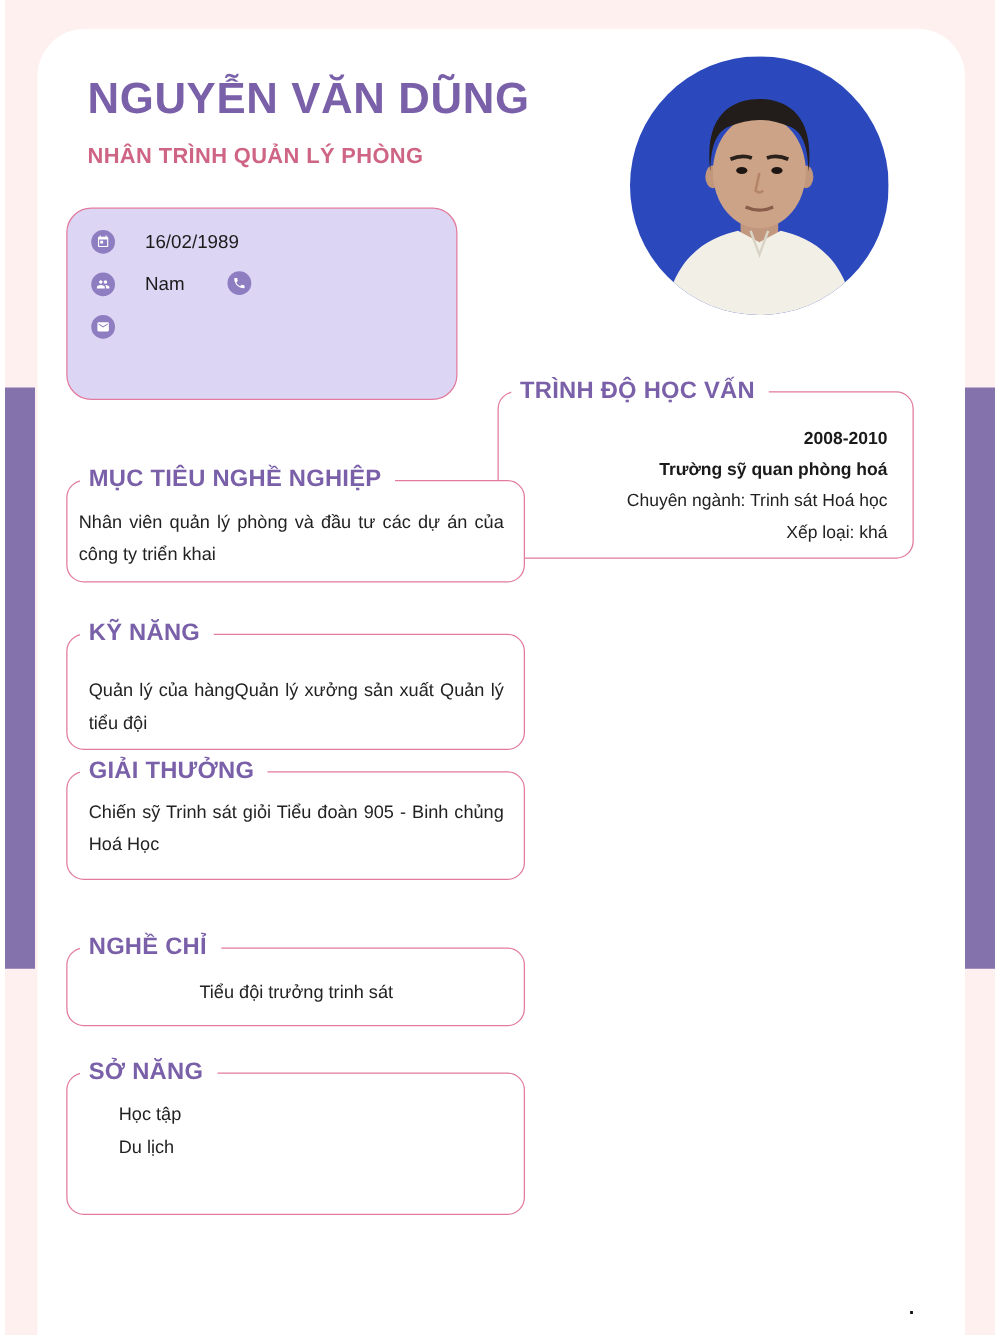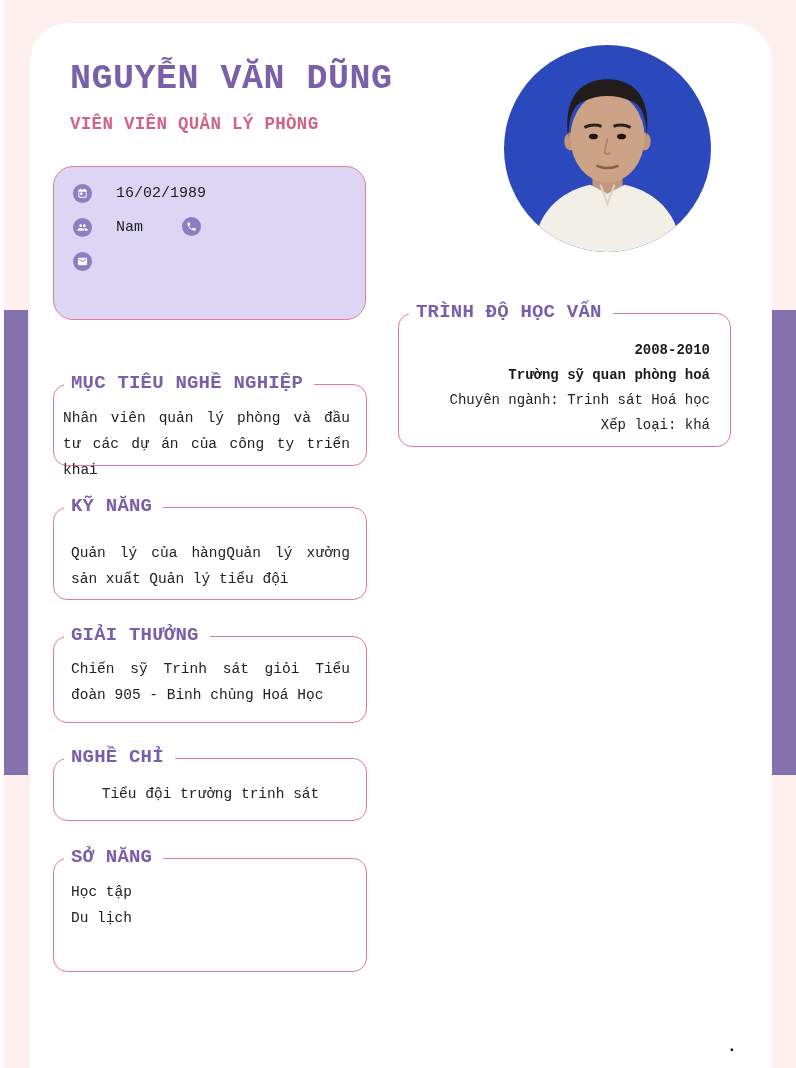--- a/index.html
+++ b/index.html
@@ -14,21 +14,20 @@
   .bg-pink { position: absolute; left: 4px; top: 0; width: 792px; height: 1068px; background: #fdf0ee; }
   .bar { position: absolute; background: #8472ad; }
   .bar-left  { left: 4px;  top: 310px; width: 24px; height: 465px; }
   .bar-right { left: 771px; top: 310px; width: 25px; height: 465px; }
 
   .card {
     position: absolute; left: 30px; top: 23px;
     width: 742px; height: 1045px;
     background: #ffffff;
     border-radius: 38px 38px 0 0;
-    font-family: Liberation Mono, monospace;
   }
 
   .name {
     position: absolute; left: 40px; top: 36px;
     font-size: 35px; font-weight: 700; color: #7a60a8;
     letter-spacing: 0.5px; white-space: nowrap;
   }
   .job-title {
     position: absolute; left: 40px; top: 91px;
     font-size: 17.5px; font-weight: 700; color: #cf6584;
@@ -57,21 +56,21 @@
     display: inline-flex; align-items: center; justify-content: center;
   }
   .cicon svg { width: 11px; height: 11px; fill: #ffffff; }
   .phone-pos { position: absolute; left: 109px; top: 7px; }
 
   
   .photo { position: absolute; left: 474px; top: 22px; width: 207px; height: 207px; }
   .photo svg { display: block; width: 207px; height: 207px; }
 
   
-  .sec { position: absolute; width: 314px; }
+  .sec { position: absolute; width: 367px; }
   .sec-box {
     border: 1.5px solid #e27b9e;
     border-radius: 14px;
     box-sizing: border-box;
     background: #ffffff;
   }
   .sec-title {
     position: absolute; top: -14px; left: 11px;
     background: #ffffff;
     padding: 0 11px 0 7px;
@@ -82,28 +81,28 @@
   .sec-text {
     font-size: 14.5px; color: #222222;
     line-height: 26px;
     text-align: justify;
   }
 
   .sec-objective    { left: 23px; top: 361px; }
   .sec-objective    .sec-box { height: 82px;  padding: 20px 16px 0 9px; }
   .sec-skills       { left: 23px; top: 484px; }
   .sec-skills       .sec-box { height: 93px;  padding: 32px 16px 0 17px; }
-  .sec-awards       { left: 23px; top: 613px; }
+  .sec-awards       { left: 23px; top: 594px; }
   .sec-awards       .sec-box { height: 87px;  padding: 19px 16px 0 17px; }
   .sec-certificates { left: 23px; top: 735px; }
   .sec-certificates .sec-box { height: 63px;  padding: 22px 16px 0 17px; }
   .sec-certificates .sec-text { text-align: center; }
   .sec-hobbies      { left: 23px; top: 835px; }
   .sec-hobbies      .sec-box { height: 114px; padding: 20px 16px 0 17px; }
-  .sec-hobbies      .sec-text { text-align: left; }
+  .sec-hobbies      .sec-text { text-align: left; margin-left: 24px; }
 
   .sec-education { left: 368px; top: 290px; width: 333px; text-align: right; }
   .sec-education .sec-box { height: 134px; padding: 24px 20px 0 23px; }
   .edu-line { font-size: 14px; color: #222222; line-height: 25px; }
   .edu-bold { font-weight: 700; color: #1a1a1a; }
 
   .footer-dot {
     position: absolute; left: 697px; top: 1015px;
     font-size: 16px; color: #111111; font-weight: 700;
   }
@@ -112,21 +111,21 @@
 <body>
 
 <div class="page">
   <div class="bg-pink"></div>
   <div class="bar bar-left"></div>
   <div class="bar bar-right"></div>
 
   <div class="card">
 
     <div class="name">NGUYỄN VĂN DŨNG</div>
-    <div class="job-title">VIÊN VIÊN QUẢN LÝ PHÒNG</div>
+    <div class="job-title">NHÂN TRÌNH QUẢN LÝ PHÒNG</div>
 
     <div class="contact-box">
       <div class="crow">
         <span class="cicon">
           <svg viewBox="0 0 24 24">
               <path d="M19 3h-1V1h-2v2H8V1H6v2H5c-1.11 0-1.99.9-1.99 2L3 19c0 1.1.89 2 2 2h14c1.1 0 2-.9 2-2V5c0-1.1-.9-2-2-2zm0 16H5V8h14v11zM7 10h5v5H7z"></path>
             </svg>
         </span>
         <span>16/02/1989</span>
       </div>

